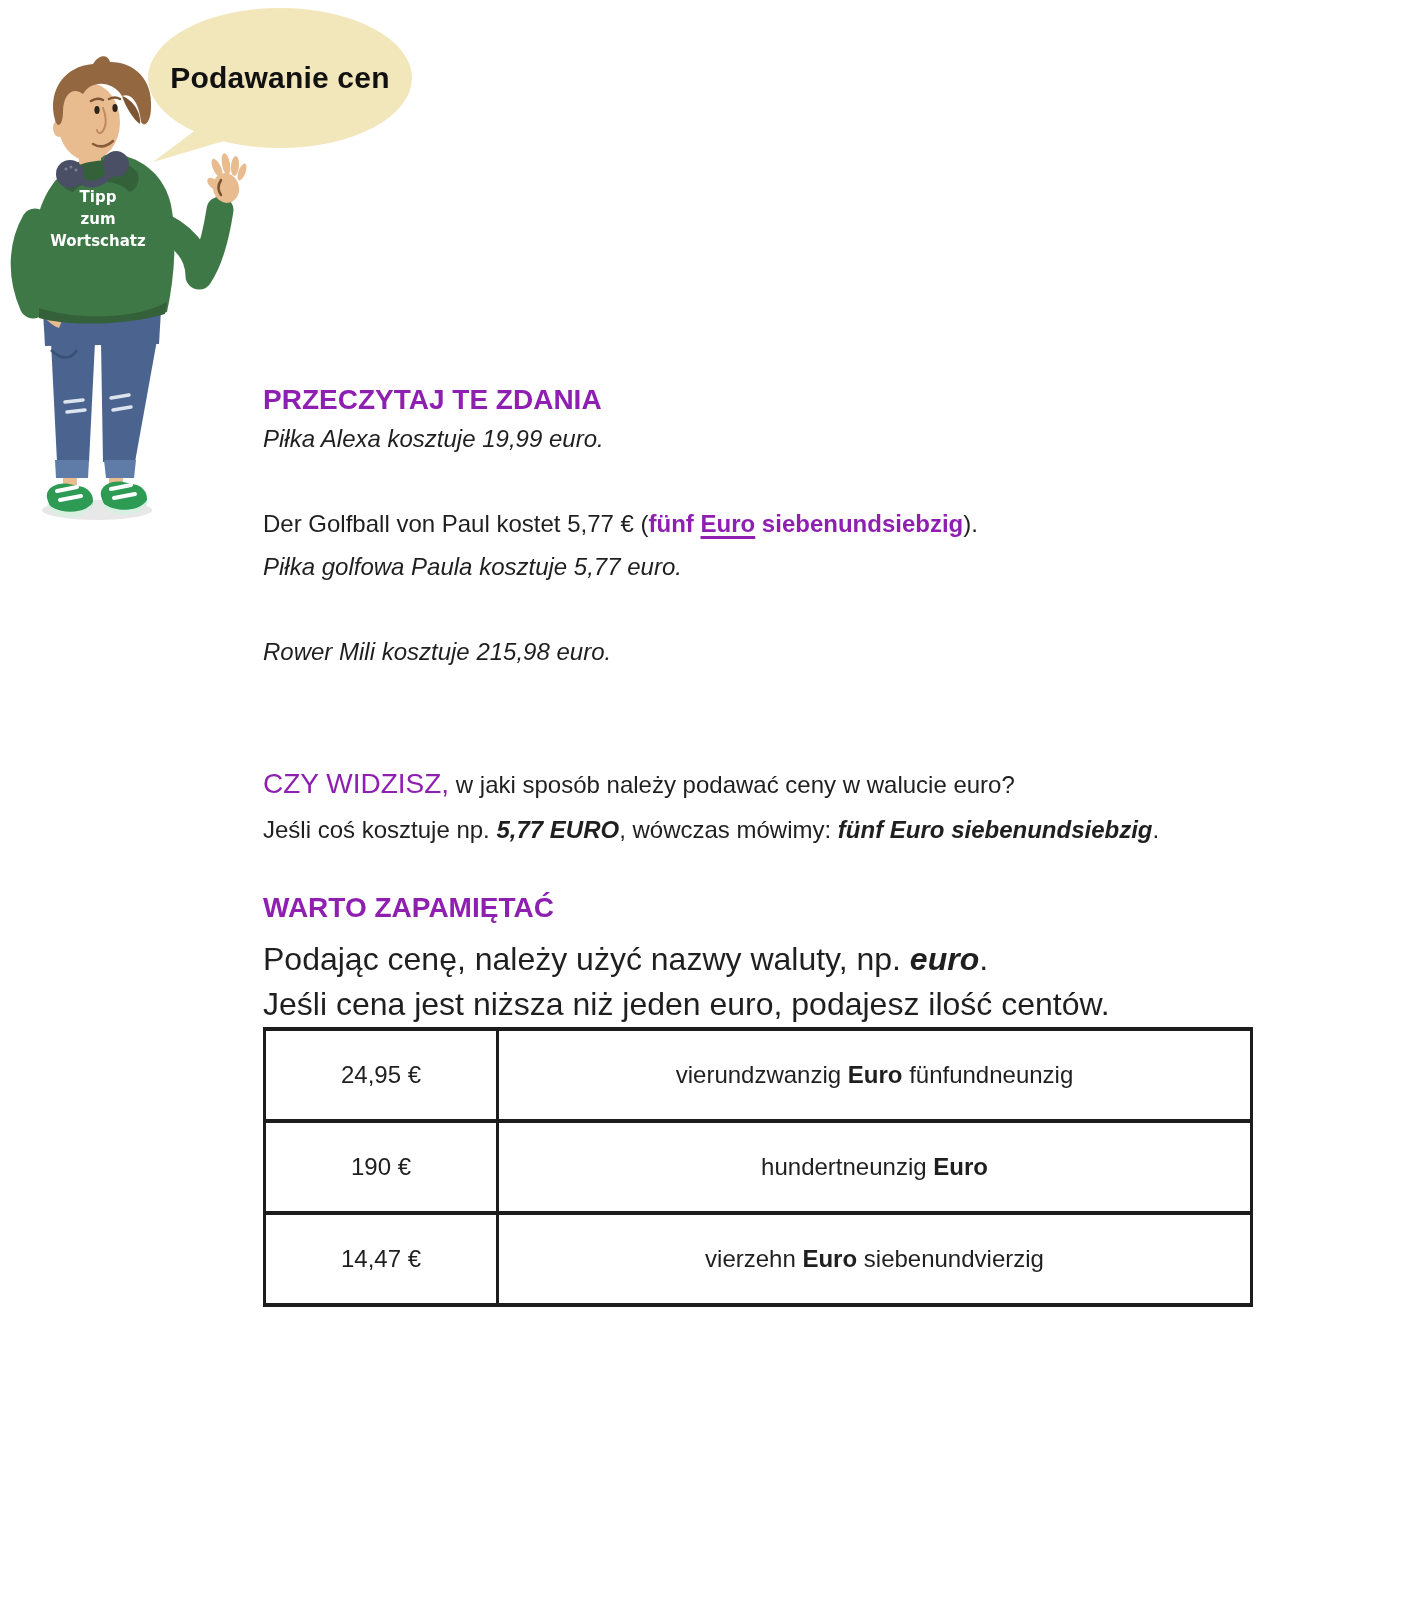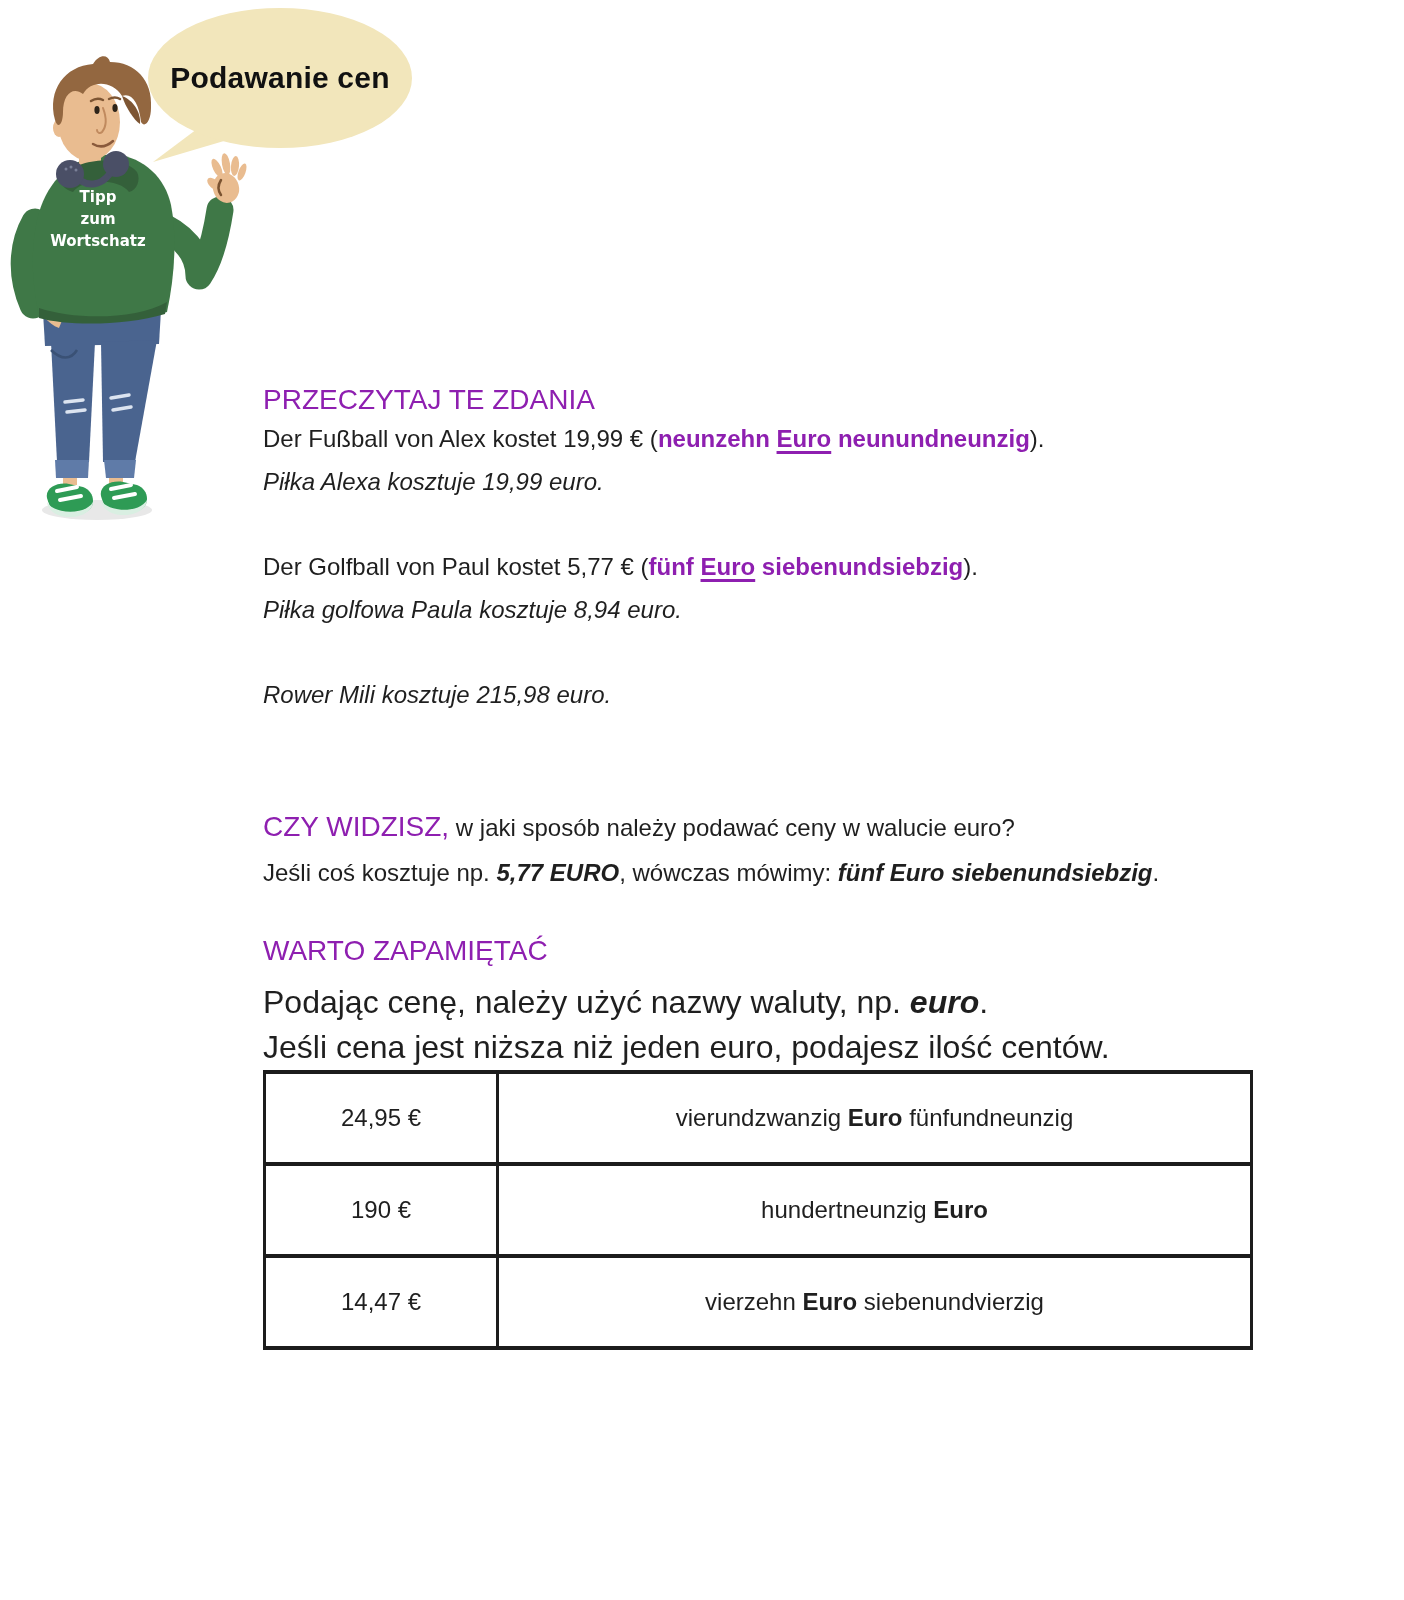--- a/index.html
+++ b/index.html
@@ -12,21 +12,21 @@
   .bubble { position:absolute; left:148px; top:8px; width:264px; height:140px;
             background:#F2E6BB; border-radius:50%;
             display:flex; align-items:center; justify-content:center; }
   .bubble span { font-size:30px; font-weight:bold; color:#111; letter-spacing:.2px; }
   .boy { position:absolute; left:5px; top:50px; }
 
   
   .content { position:absolute; left:263px; top:383px; width:992px; }
   .content p { margin:0; }
 
-  h2.sect { font-size:28px; line-height:34px; font-weight:normal; color:#8E1FB0; margin:0; }
+  h2.sect { font-size:28px; line-height:34px; font-weight:bold; color:#8E1FB0; margin:0; }
   .read-heading { margin-bottom:53px; }
 
   .example { margin-bottom:42px; }
   .example p { font-size:24px; line-height:43px; white-space:nowrap; }
   .pl-line { font-style:italic; }
   .hl { color:#8E1FB0; font-weight:bold; }
   .u  { text-decoration:underline; text-decoration-thickness:2.5px; text-underline-offset:4px; }
 
   .czy { margin-top:88px; }
   .czy p { font-size:24px; line-height:45px; white-space:nowrap; }
@@ -130,27 +130,26 @@
         <path d="M 216,130 q -5,8 0,15" stroke="#7A5230" stroke-width="2.5" fill="none" stroke-linecap="round"></path>
       </g>
     </svg>
   </div>
 
   <div class="content">
 
     <h2 class="sect read-heading">PRZECZYTAJ TE ZDANIA</h2>
 
     <div class="example">
-      <p class="de-line"><span>Der Fußball von Alex kostet 19,99 € (</span><span class="hl">neunzehn </span><span class="hl u">Euro</span><span class="hl"> neunundneunzig</span><span>).</span></p>
       <p class="pl-line">Piłka Alexa kosztuje 19,99 euro.</p>
     </div>
 
     <div class="example">
       <p class="de-line"><span>Der Golfball von Paul kostet 5,77 € (</span><span class="hl">fünf </span><span class="hl u">Euro</span><span class="hl"> siebenundsiebzig</span><span>).</span></p>
-      <p class="pl-line">Piłka golfowa Paula kosztuje 8,94 euro.</p>
+      <p class="pl-line">Piłka golfowa Paula kosztuje 5,77 euro.</p>
     </div>
 
     <div class="example">
       <p class="pl-line">Rower Mili kosztuje 215,98 euro.</p>
     </div>
 
     <div class="czy">
       <p><span class="inline-heading">CZY WIDZISZ,</span><span> w jaki sposób należy podawać ceny w walucie euro?</span></p>
       <p><span>Jeśli coś kosztuje np. </span><span class="bi">5,77 EURO</span><span>, wówczas mówimy: </span><span class="bi">fünf Euro siebenundsiebzig</span><span>.</span></p>
     </div>

